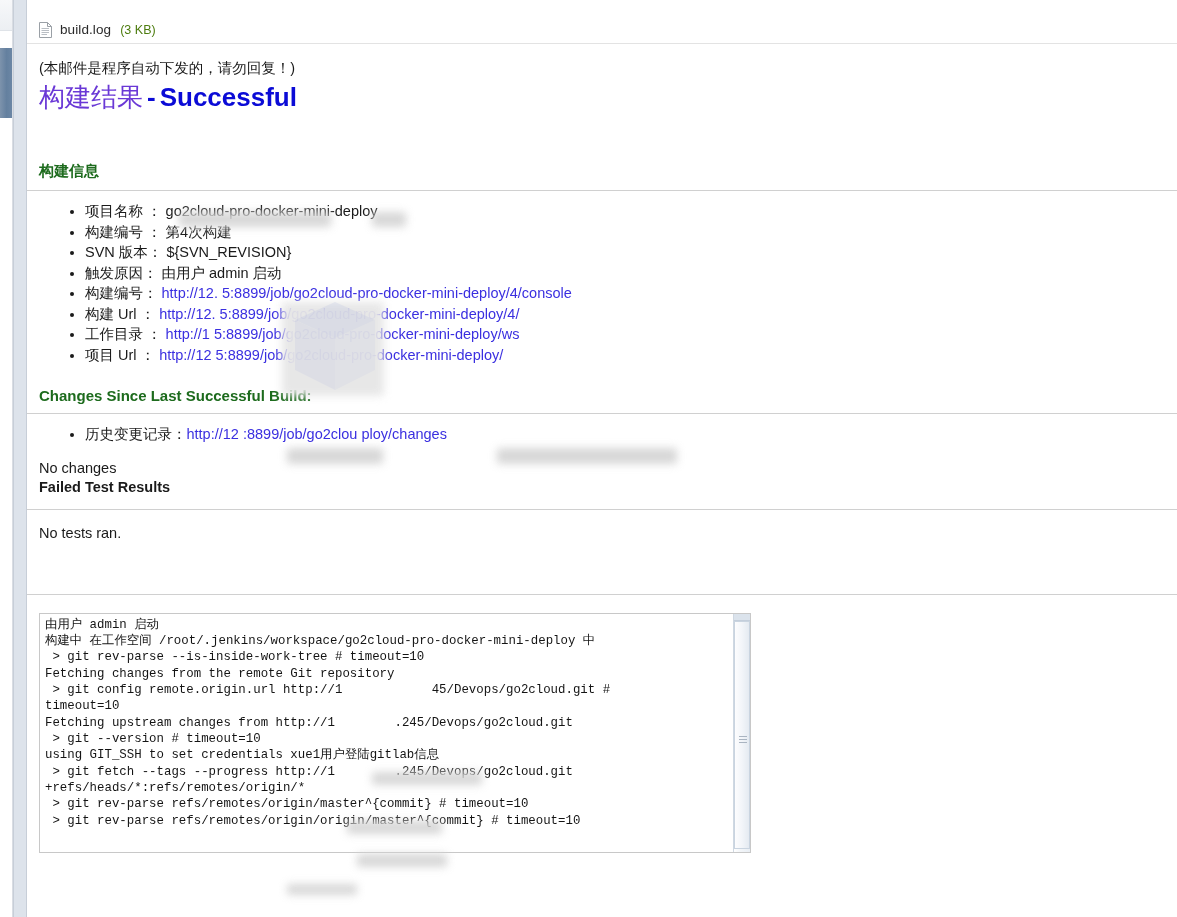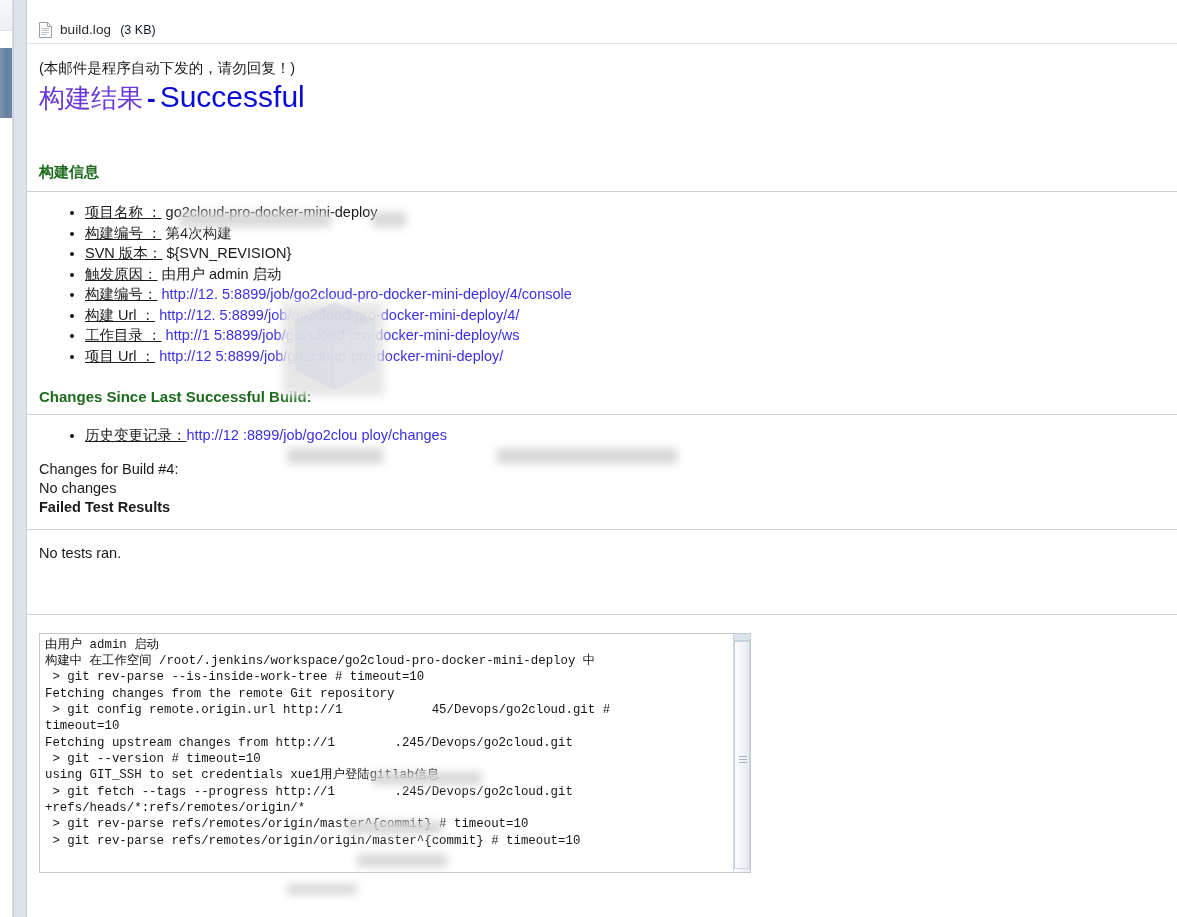--- a/index.html
+++ b/index.html
@@ -74,21 +74,21 @@
     display: inline-block;
   }
   .attach-bar .file-icon svg { display:block; }
   .attach-name {
     font-size: 13.5px;
     color: #2b2b2b;
     letter-spacing: 0.1px;
   }
   .attach-size {
     font-size: 12.5px;
-    color: #0f172a;
+    color: #4d7c0f;
     margin-left: 9px;
   }
 
   
   .mail-body {
     padding: 0 16px 0 12px;
   }
   .auto-note {
     font-size: 14.5px;
     color: #1a1a1a;
@@ -105,22 +105,22 @@
     font-weight: normal;
     color: #6a38d6;
   }
   .title-dash {
     font-size: 26px;
     font-weight: bold;
     color: #0b0bd6;
     margin: 0 4px;
   }
   .title-status {
-    font-size: 30px;
-    font-weight: normal;
+    font-size: 26px;
+    font-weight: bold;
     color: #0b0bd6;
   }
 
   .section-head {
     font-size: 15px;
     font-weight: bold;
     color: #1d6b1d;
     margin-top: 0;
   }
   .hr {
@@ -135,21 +135,21 @@
     list-style: disc;
     margin: 10px 0 0 0;
     padding-left: 46px;
   }
   ul.info-list li {
     font-size: 14.5px;
     line-height: 20.5px;
     color: #1a1a1a;
     white-space: nowrap;
   }
-  ul.info-list li .lbl { color: #1a1a1a; text-decoration: underline; }
+  ul.info-list li .lbl { color: #1a1a1a; }
   ul.info-list li .val { color: #1a1a1a; }
   ul.info-list li a,
   ul.info-list li .link {
     color: #3a2fe0;
     text-decoration: none;
   }
 
   .plain-line {
     font-size: 14.5px;
     line-height: 19px;
@@ -279,21 +279,20 @@
 
     <div style="height:22px"></div>
     <div class="section-head">Changes Since Last Successful Build:</div>
     <hr class="hr">
 
     <ul class="info-list">
       <li><span class="lbl">历史变更记录：</span><span class="link">http://12      :8899/job/go2clou                ploy/changes</span></li>
     </ul>
 
     <div style="height:14px"></div>
-    <div class="plain-line">Changes for Build #4:</div>
     <div class="plain-line">No changes</div>
     <div class="plain-line bold">Failed Test Results</div>
 
     <hr class="hr" style="margin-top:12px">
     <div style="height:14px"></div>
     <div class="plain-line">No tests ran.</div>
 
     <div style="height:42px"></div>
     <hr class="hr">
 

